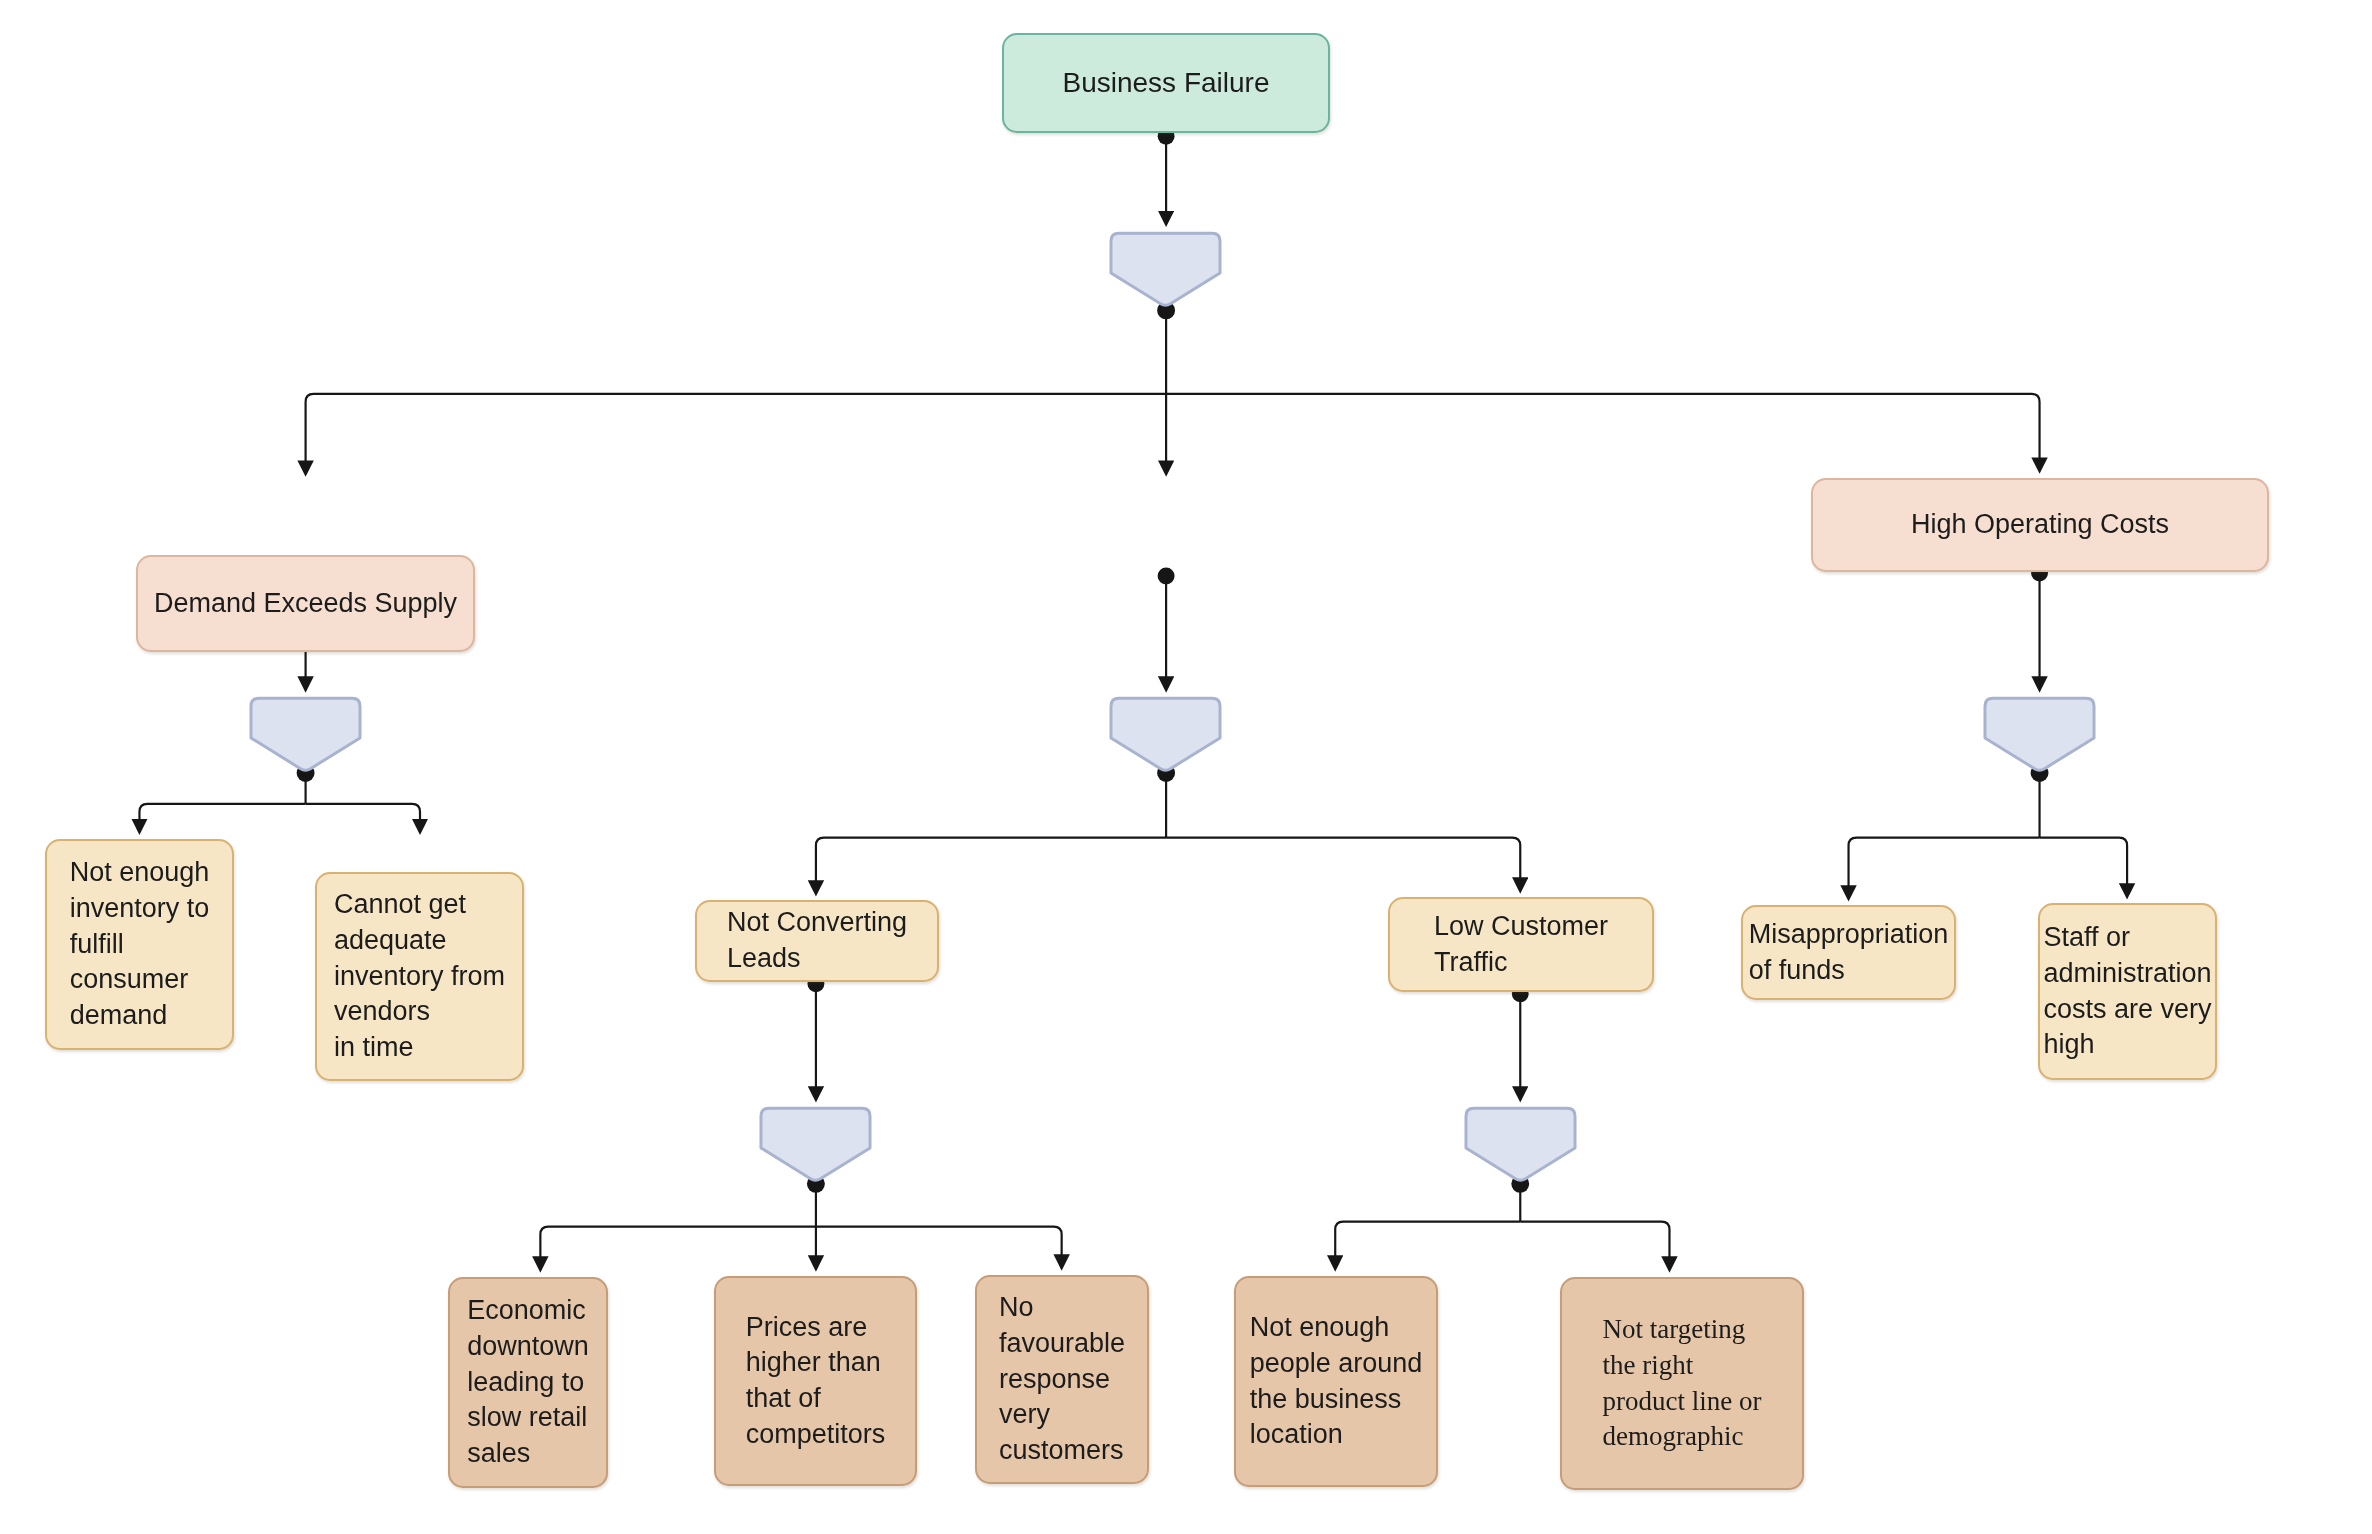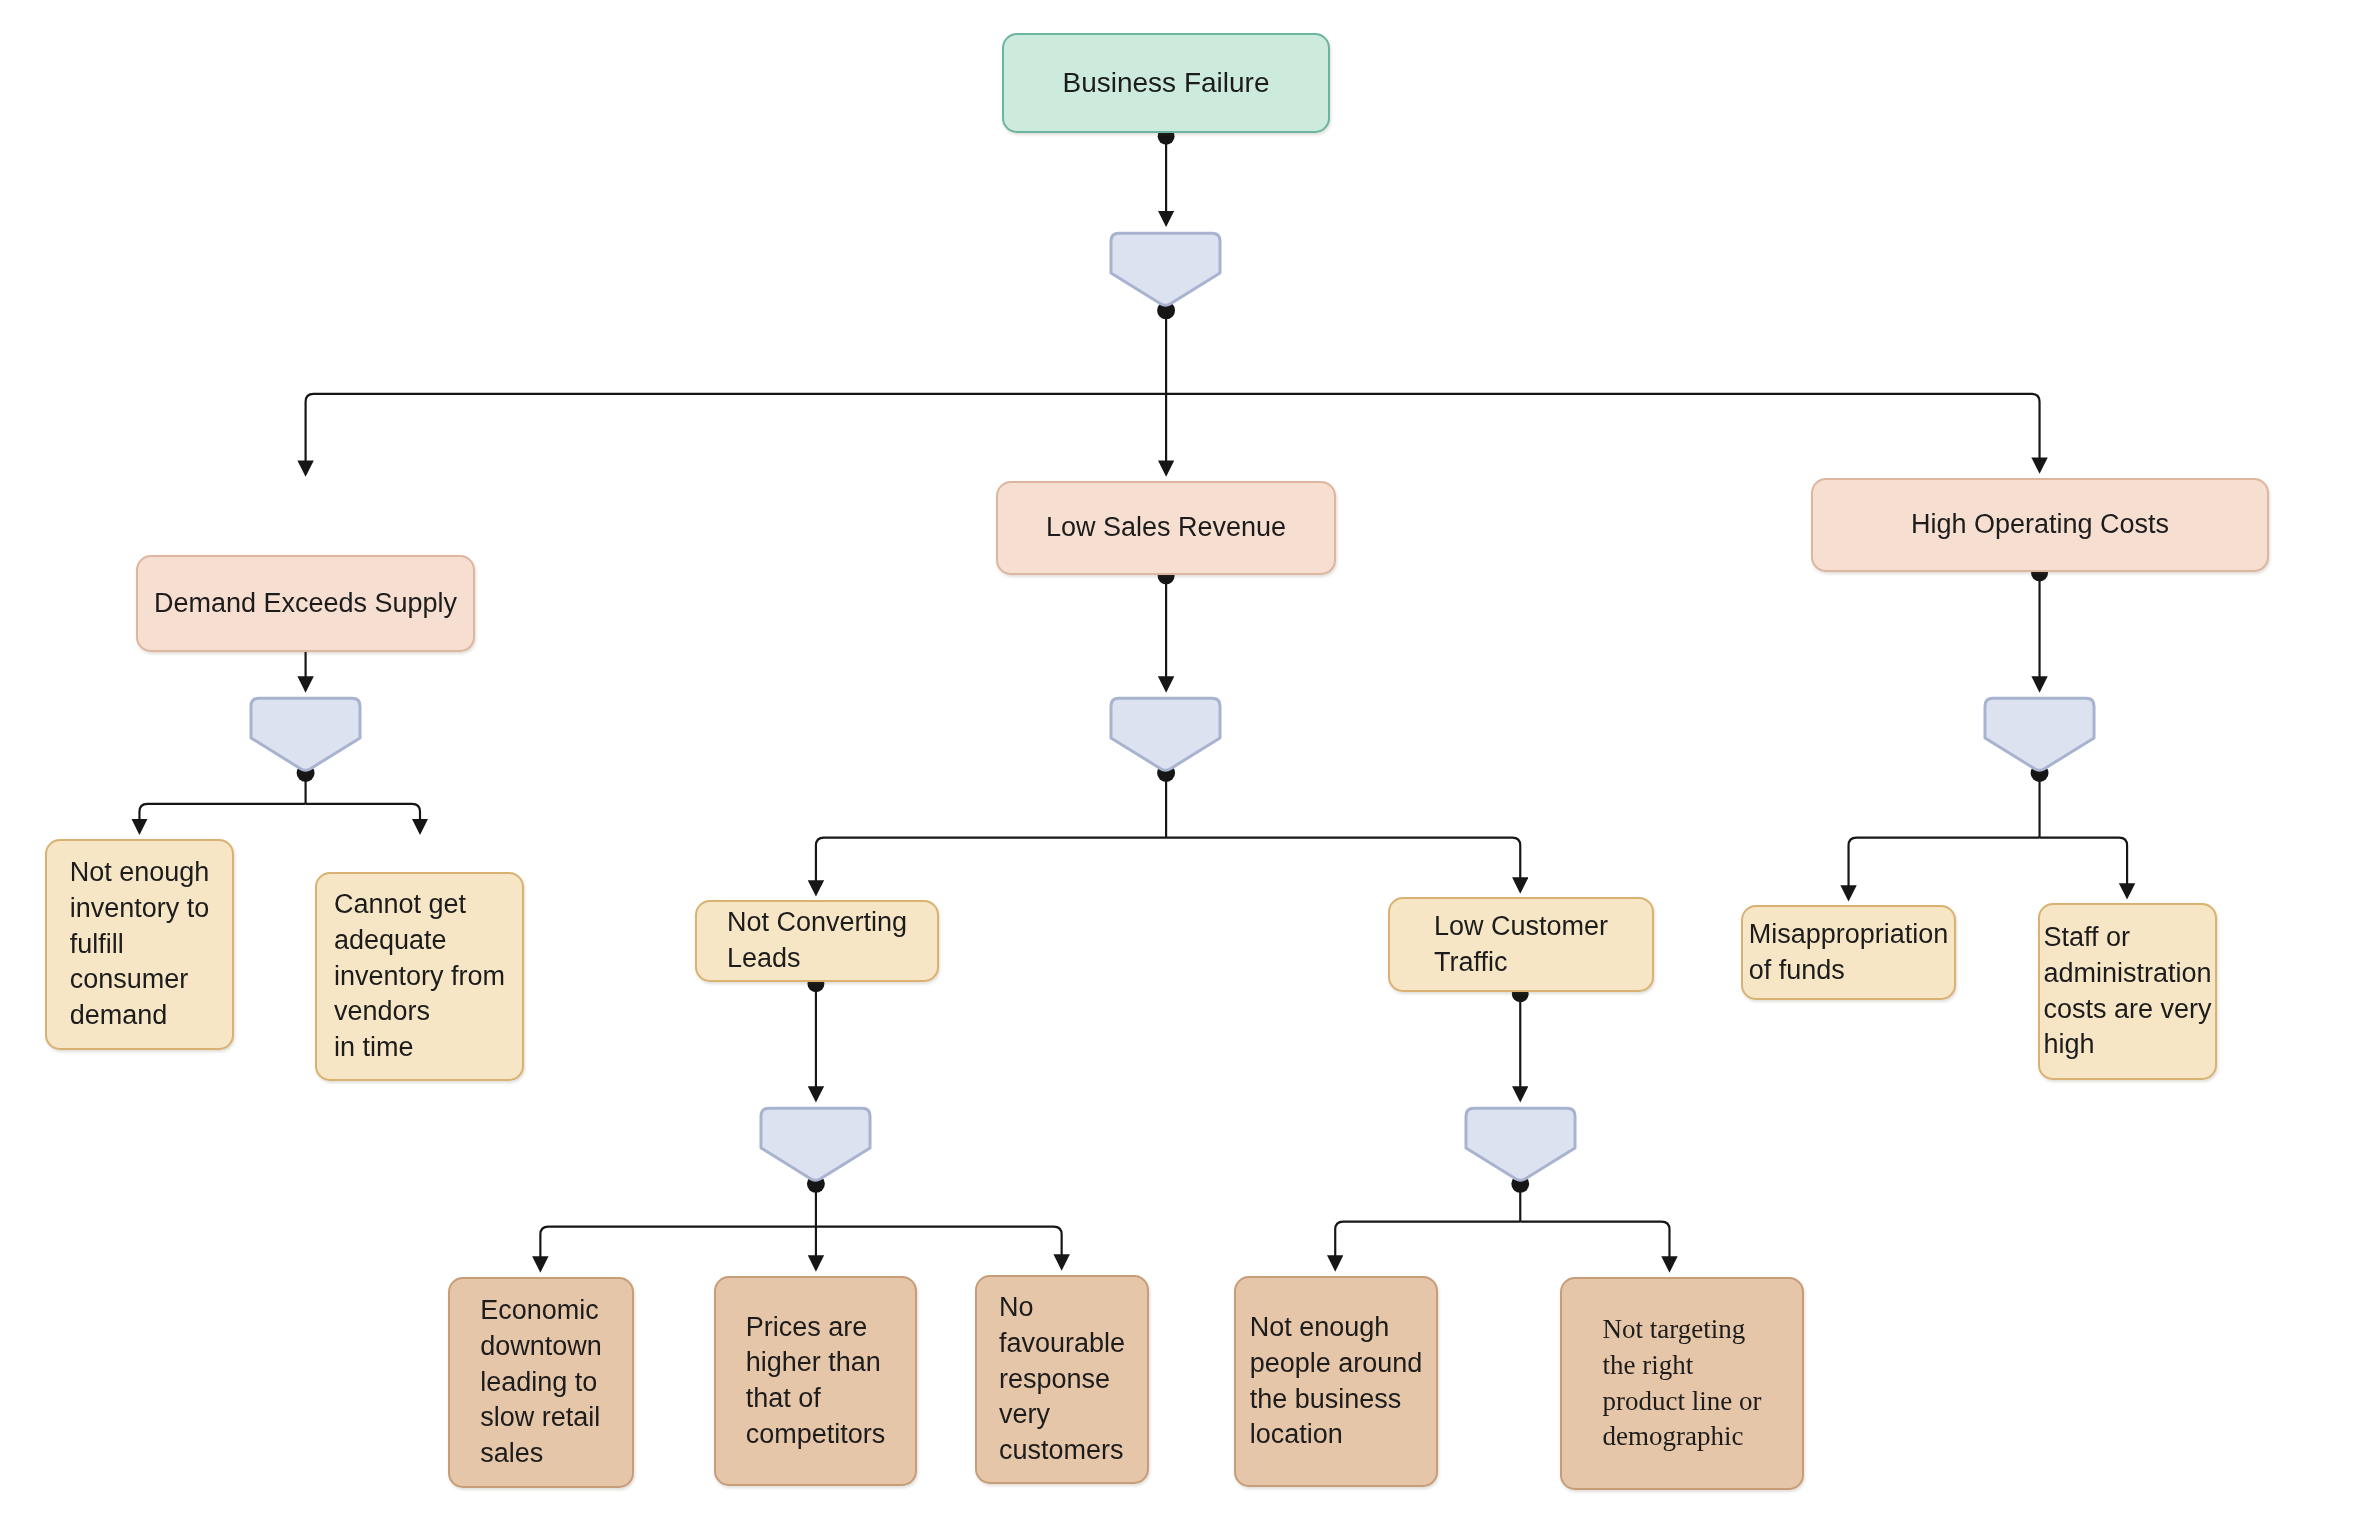--- a/index.html
+++ b/index.html
@@ -168,23 +168,20 @@
     </svg>
   </div>
 
   <div class="node node-root" style="left:1002px; top:33px; width:328px; height:100px;">
     <span>Business Failure</span>
   </div>
 
   <div class="node node-l1" style="left:136px; top:507px; width:339px; height:97px;margin-top:48px;">
     <span>Demand Exceeds Supply</span>
   </div>
-  <div class="node node-l1" style="left:996px; top:481px; width:340px; height:94px;">
-    <span>Low Sales Revenue</span>
-  </div>
   <div class="node node-l1" style="left:1811px; top:478px; width:458px; height:94px;">
     <span>High Operating Costs</span>
   </div>
 
   <div class="node node-cause" style="left:45px; top:839px; width:189px; height:211px;">
     <span>Not enough
 inventory to
 fulfill
 consumer
 demand</span>
@@ -210,21 +207,21 @@
     <span>Misappropriation
 of funds</span>
   </div>
   <div class="node node-cause" style="left:2038px; top:903px; width:179px; height:177px;">
     <span>Staff or
 administration
 costs are very
 high</span>
   </div>
 
-  <div class="node node-sub" style="left:448px; top:1277px; width:186px; height:211px;">
+  <div class="node node-sub" style="left:448px; top:1277px; width:160px; height:211px;">
     <span>Economic
 downtown
 leading to
 slow retail
 sales</span>
   </div>
   <div class="node node-sub" style="left:714px; top:1276px; width:203px; height:210px;">
     <span>Prices are
 higher than
 that of

